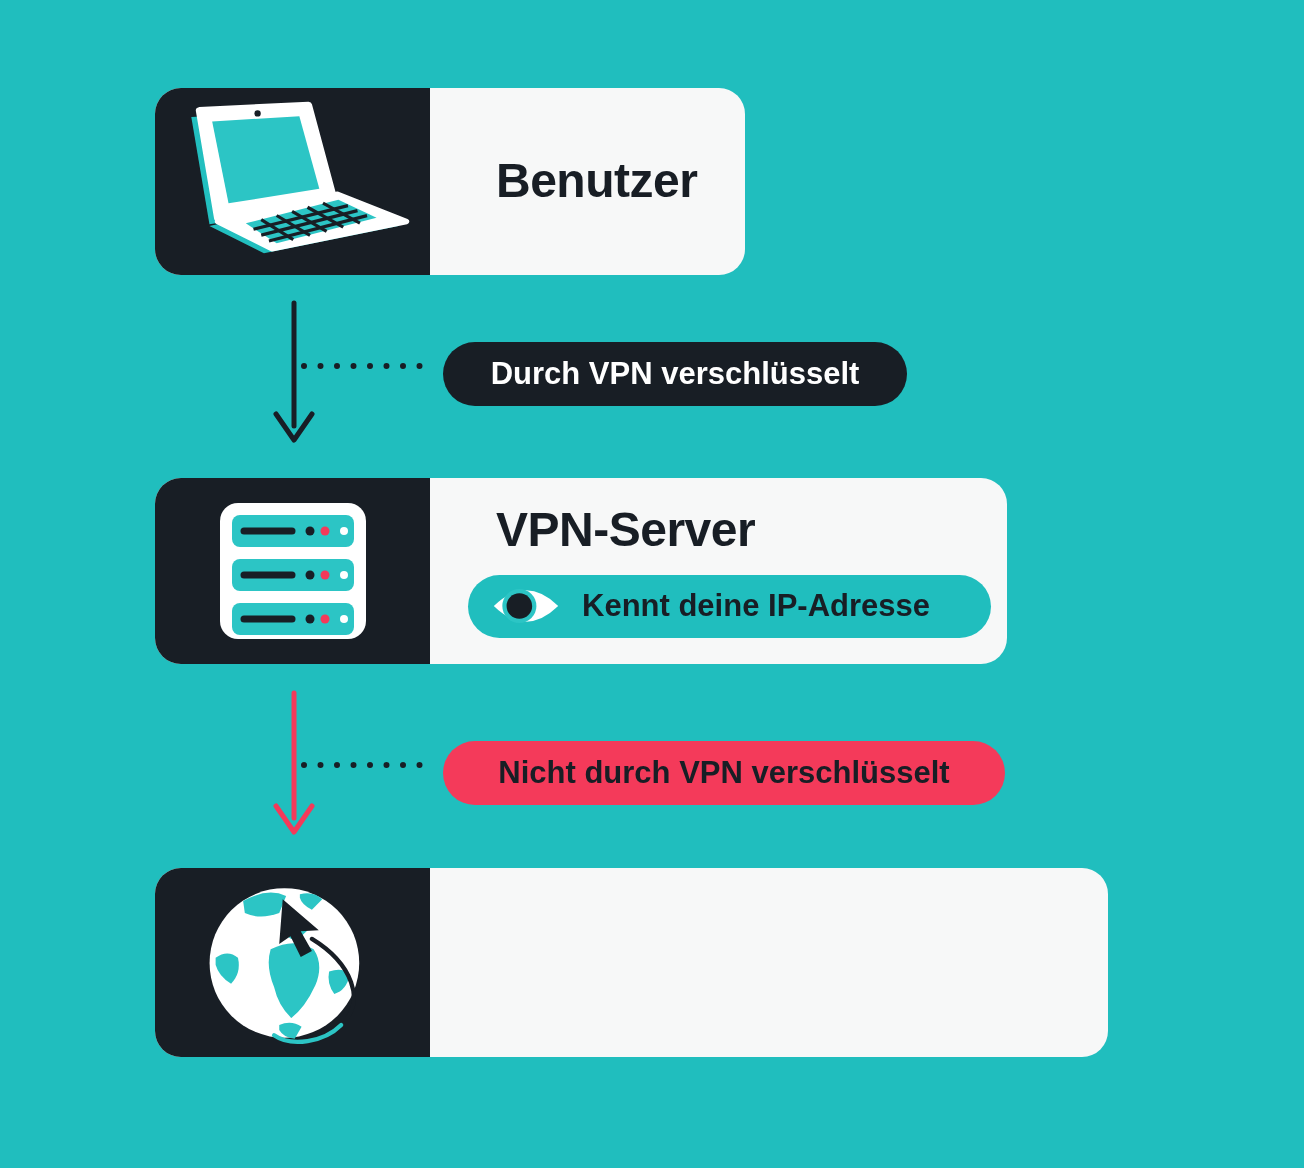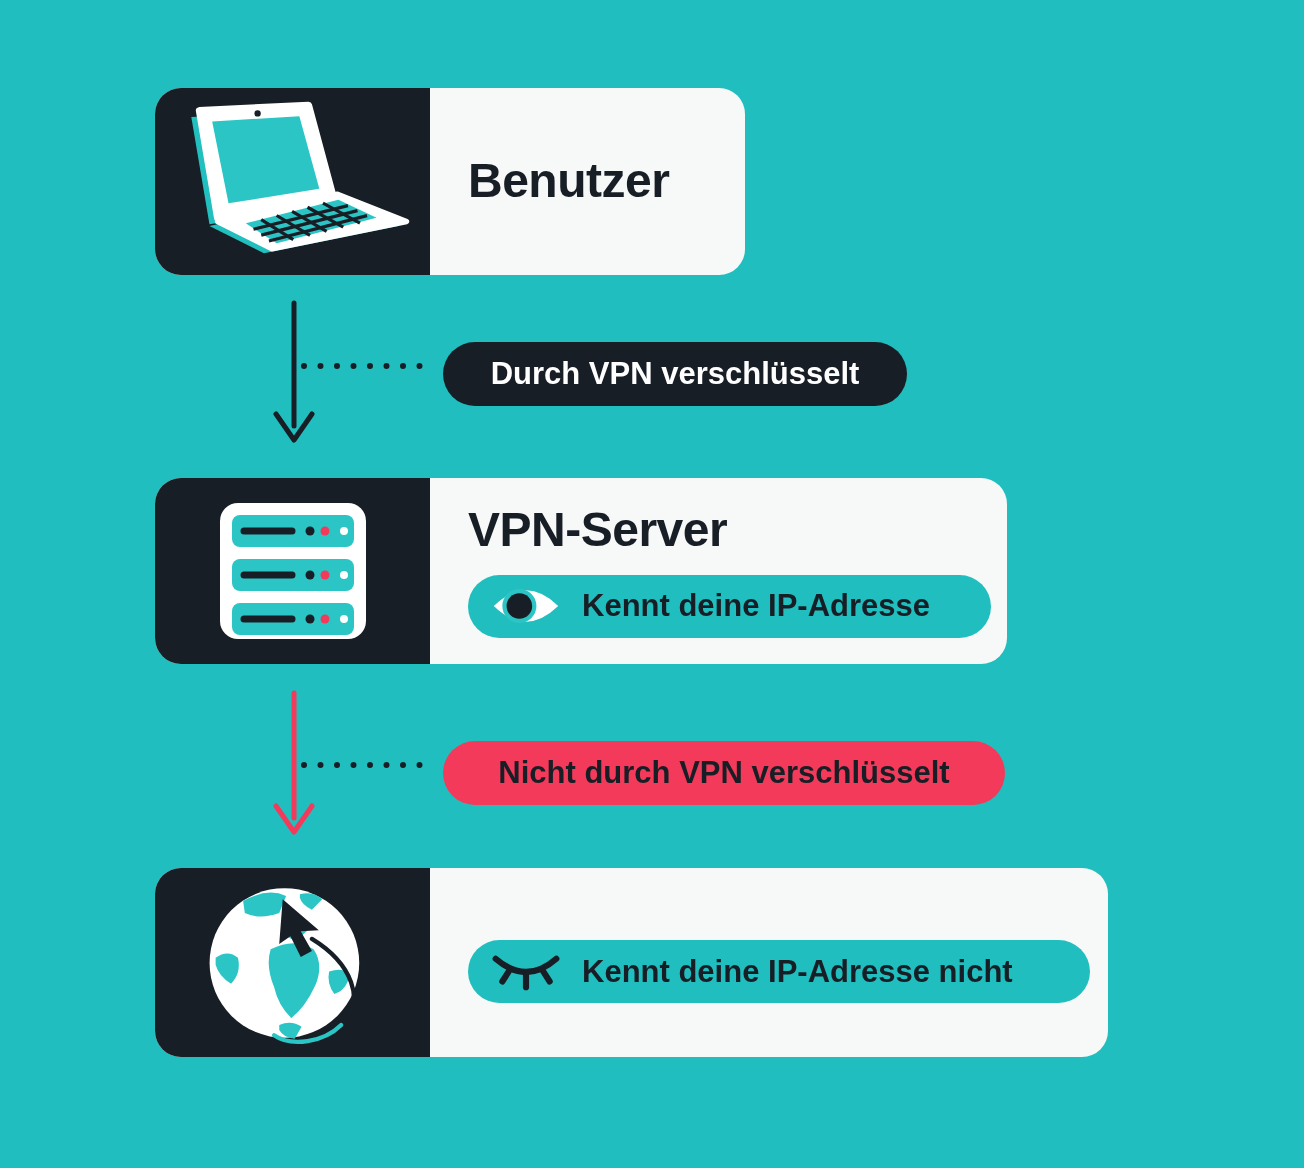--- a/index.html
+++ b/index.html
@@ -27,20 +27,21 @@
     flex:1;
     display:flex;flex-direction:column;justify-content:center;
     padding-left:38px;
   }
   .node-title{
     font-size:48px;
     font-weight:700;
     line-height:1.1;
     letter-spacing:-0.5px;
     color:#181E25;
+    margin-left:28px;
   }
   .badge{
     margin-top:18px;
     display:flex;align-items:center;
     gap:20px;
     background:#20BEBE;
     border-radius:33px;
     height:63px;
     padding:0 20px 0 22px;
     box-sizing:border-box;
@@ -180,27 +181,16 @@
           <path d="M152,110 Q168,104 176,114 Q172,132 158,136 Q149,124 152,110 Z"></path>
         </g>
 
         <path d="M132,72 C178,100 196,145 166,172" stroke="#181E25" stroke-width="5" fill="none" stroke-linecap="round"></path>
         <path d="M166,172 C146,192 108,198 88,184" stroke="#2CC5C5" stroke-width="5" fill="none" stroke-linecap="round"></path>
 
         <path d="M98,26 L140,62 L119,63 L132,86 L119,93 L107,69 L94,78 Z" fill="#181E25"></path>
       </svg>
     </div>
     <div class="label-box">
-      <div class="badge" style="width:622px;">
-        <svg width="72" height="44" viewBox="0 0 76 44">
-          <g stroke="#181E25" stroke-width="6.5" stroke-linecap="round" fill="none">
-            <path d="M6,8 Q38,36 70,8"></path>
-            <path d="M20,21 L13,32"></path>
-            <path d="M38,26 L38,38"></path>
-            <path d="M56,21 L63,32"></path>
-          </g>
-        </svg>
-        <span class="badge-label">Kennt deine IP-Adresse nicht</span>
-      </div>
     </div>
   </div>
 
 </div>
 
 </body></html>

